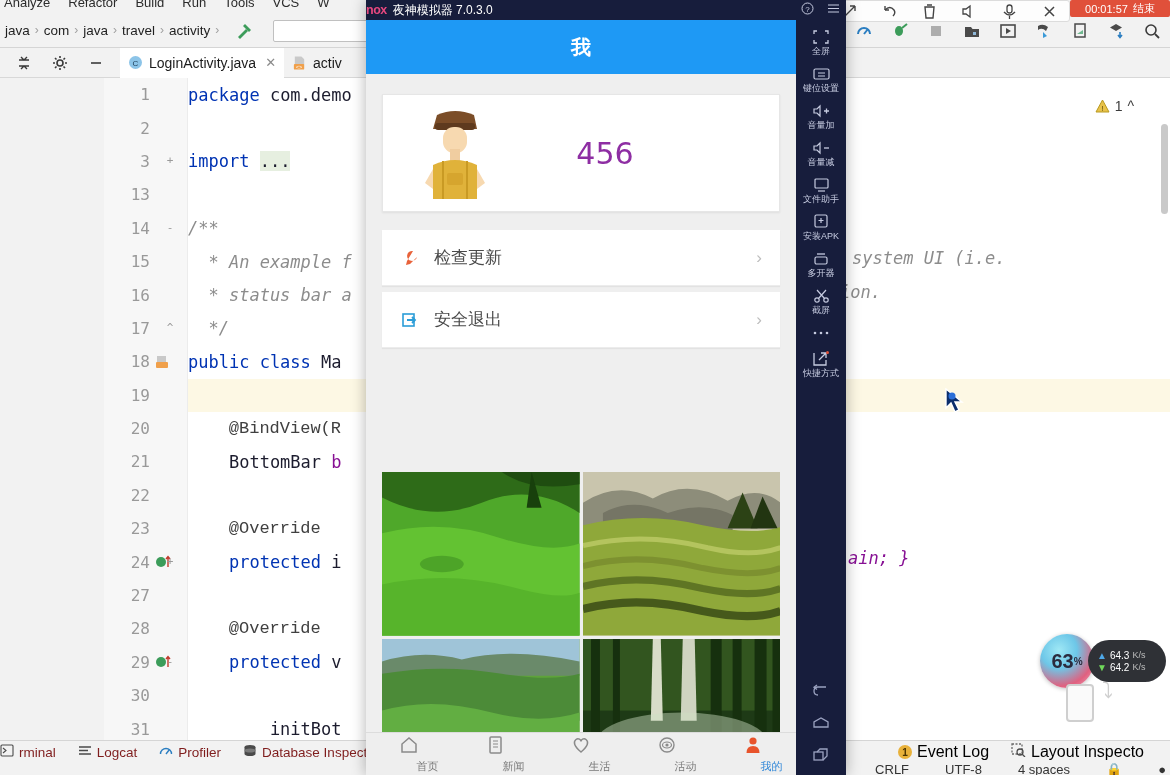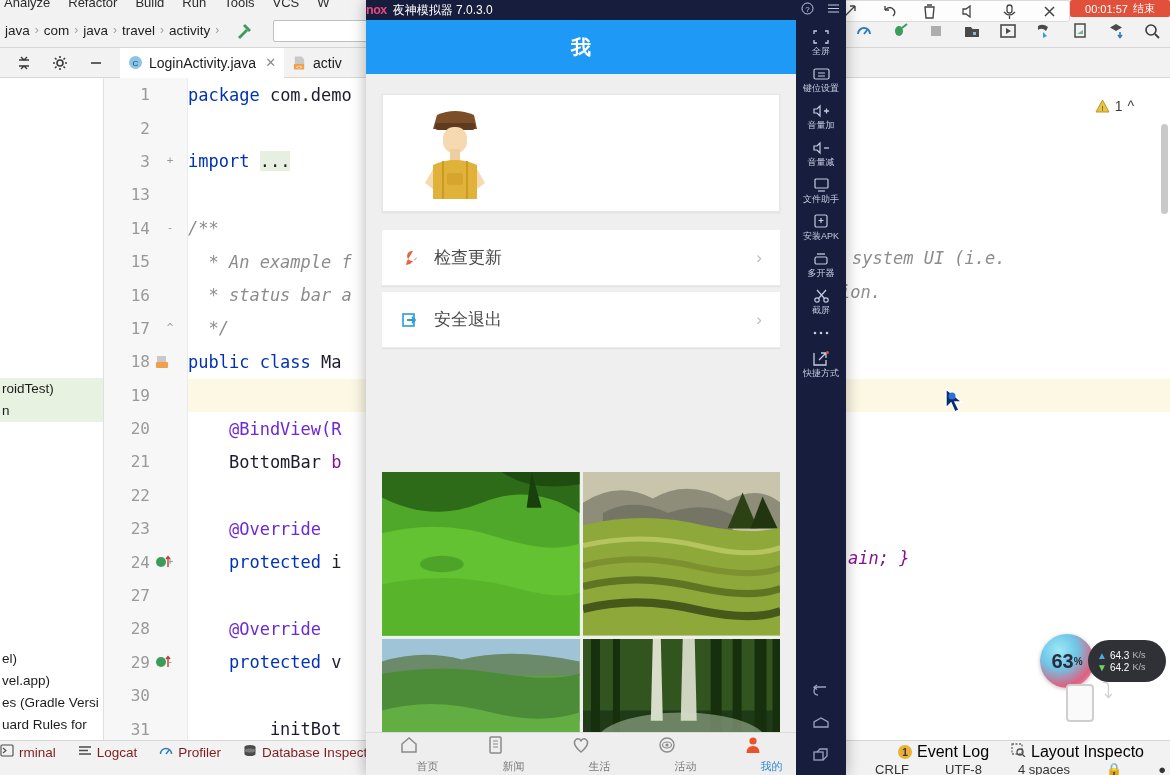--- a/index.html
+++ b/index.html
@@ -90,21 +90,21 @@
     color: #999; font-family: "DejaVu Sans Mono", monospace; font-size: 16px;
   }
   .fold {
     position: absolute; left: -24px; width: 12px; height: 12px;
     color: #9a9a9a; font-size: 11px; text-align: center; line-height: 11px;
   }
   .gmark { position: absolute; left: -33px; width: 22px; height: 14px; display:flex; align-items:center; }
   .kw { color: #0033b3; }
   .ident { color: #1c1c2e; }
   .cmt { color: #8c8c8c; font-style: italic; }
-  .ann { color: #6d28d9; }
+  .ann { color: #404040; font-family: Liberation Mono, monospace; }
   .fld { color: #871094; }
   .import-dots { background: #e6efe0; color: #1c1c2e; }
 
   .warn-chip {
     position: absolute; right: 36px; top: 20px;
     display: flex; align-items: center; gap: 5px; font-size: 14px; color: #3b3b3b;
   }
   .editor-scroll-v {
     position: absolute; right: 2px; top: 46px; width: 7px; height: 90px;
     background: #c9c9c9; border-radius: 4px;
@@ -386,32 +386,20 @@
           <svg width="16" height="16" viewBox="0 0 16 16">
               <path d="M3 1h7l3 3v6H3z" fill="#c9c9c9"></path>
               <rect x="2" y="9" width="11" height="6" rx="1" fill="#f0a04b"></rect>
               <text x="7.5" y="14" font-size="6" fill="#fff" text-anchor="middle" font-family="Liberation Sans">&lt;&gt;</text>
             </svg>
         </span>
         <span>activ</span>
       </div>
     </div>
 
-    <div class="ide-project">
-      <div style="height:300px"></div>
-      <div class="tree-row sel">roidTest)</div>
-      <div class="tree-row sel">n</div>
-      <div style="height:226px"></div>
-      <div class="tree-row">el)</div>
-      <div class="tree-row">vel.app)</div>
-      <div class="tree-row">es (Gradle Versi</div>
-      <div class="tree-row">uard Rules for</div>
-      <div class="tree-row">t Properties)</div>
-
-    </div>
 
     <div class="ide-editor">
       <div class="gutter"></div>
       <div class="code-area" id="code-area">
           <div class="code-line"><span class="ln">1</span><span class="kw">package</span><span class="ident"> com.demo</span></div>
           <div class="code-line"><span class="ln">2</span></div>
           <div class="code-line"><span class="ln">3</span><span class="fold">+</span><span class="kw">import</span><span class="ident"> </span><span class="import-dots">...</span></div>
           <div class="code-line"><span class="ln">13</span></div>
           <div class="code-line"><span class="ln">14</span><span class="fold">-</span><span class="cmt">/**</span></div>
           <div class="code-line"><span class="ln">15</span><span class="cmt">  * An example f</span></div>
@@ -602,20 +590,21 @@
               <rect x="16" y="16" width="40" height="7" rx="3" fill="#5e3a1e"></rect>
               <rect x="24" y="20" width="24" height="26" rx="11" fill="#f7d9b0"></rect>
               <rect x="31" y="42" width="10" height="12" fill="#f0cda0"></rect>
               <path d="M14 58 Q36 48 58 58 L58 92 L14 92 Z" fill="#e0b23a"></path>
               <path d="M24 54 L24 92 M48 54 L48 92" stroke="#c99a24" stroke-width="2"></path>
               <rect x="28" y="66" width="16" height="12" rx="2" fill="#d6a52e"></rect>
               <path d="M14 62 L6 76 L14 82 Z" fill="#f7d9b0"></path>
               <path d="M58 62 L66 76 L58 82 Z" fill="#f7d9b0"></path>
             </svg>
           </div>
+          <div class="user-num">456</div>
         </div>
 
         <div class="menu-list">
           <div class="menu-item">
             <span class="mi-icon">
               <svg width="18" height="18" viewBox="0 0 18 18">
                   <path d="M11 2 A5 5 0 1 0 15 8 L8 15 L4 16 L5 12 Z" fill="#e8623a"></path>
                 </svg>
             </span>
             <span class="mi-label">检查更新</span>

